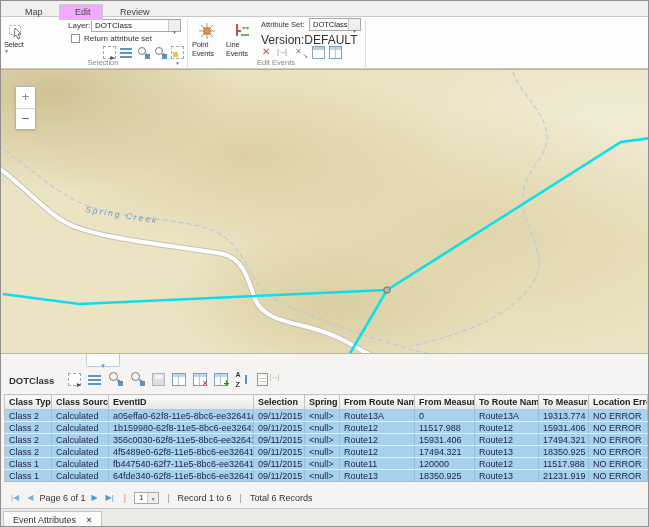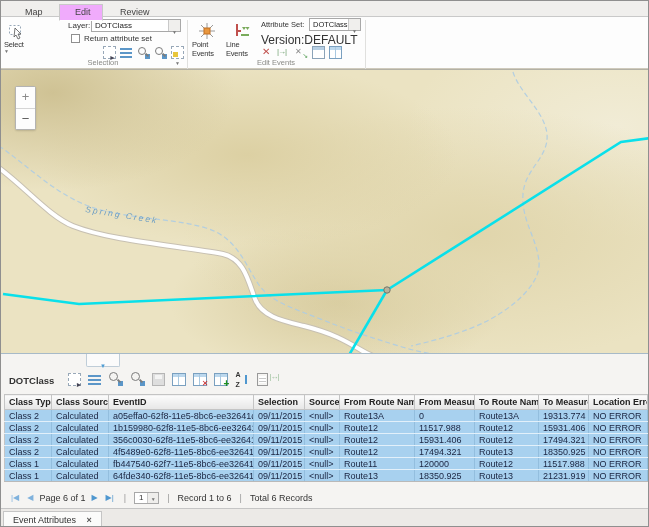--- a/index.html
+++ b/index.html
@@ -277,21 +277,21 @@
     </div>
 
     <div class="tablewrap">
       <table>
         <thead id="thead">
             <tr>
               <th style="width: 47px;">Class Type</th>
               <th style="width: 57px;">Class Source</th>
               <th style="width: 145px; margin-top: 23px;">EventID</th>
               <th style="width: 51px;">Selection</th>
-              <th style="width: 35px;">Source</th>
+              <th style="width: 35px;">Spring</th>
               <th style="width: 75px;">From Route Name</th>
               <th style="width: 60px;">From Measure</th>
               <th style="width: 64px;">To Route Name</th>
               <th style="width: 50px;">To Measure</th>
               <th style="width: 59px;">Location Error</th>
             </tr>
           </thead>
         <tbody id="tbody">
             <tr>
               <td>Class 2</td>

